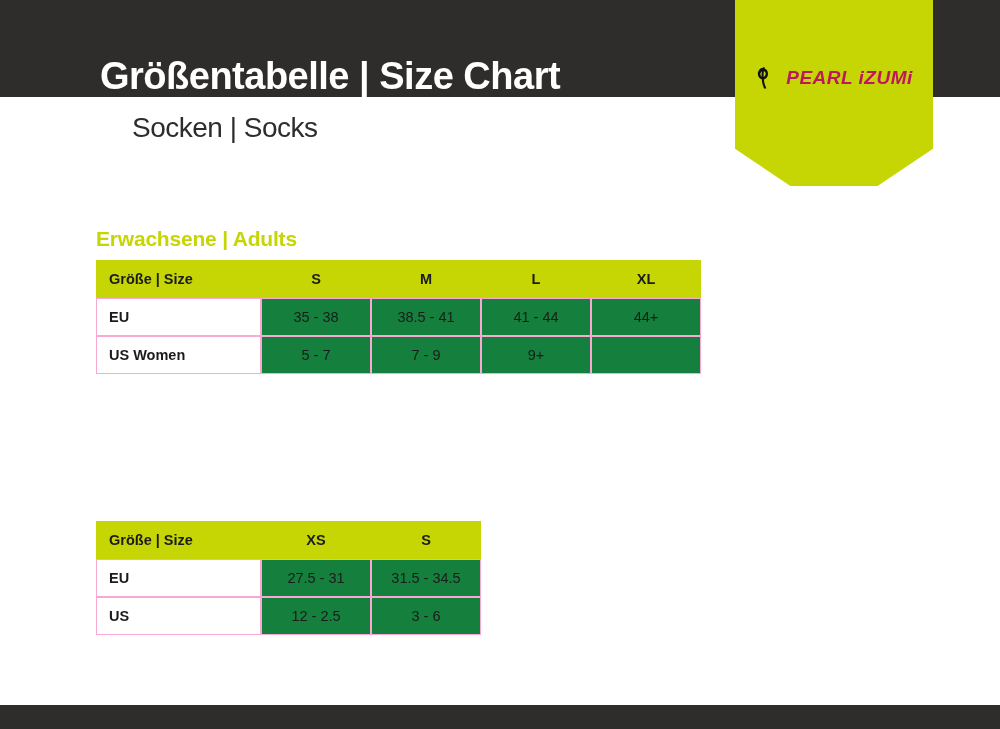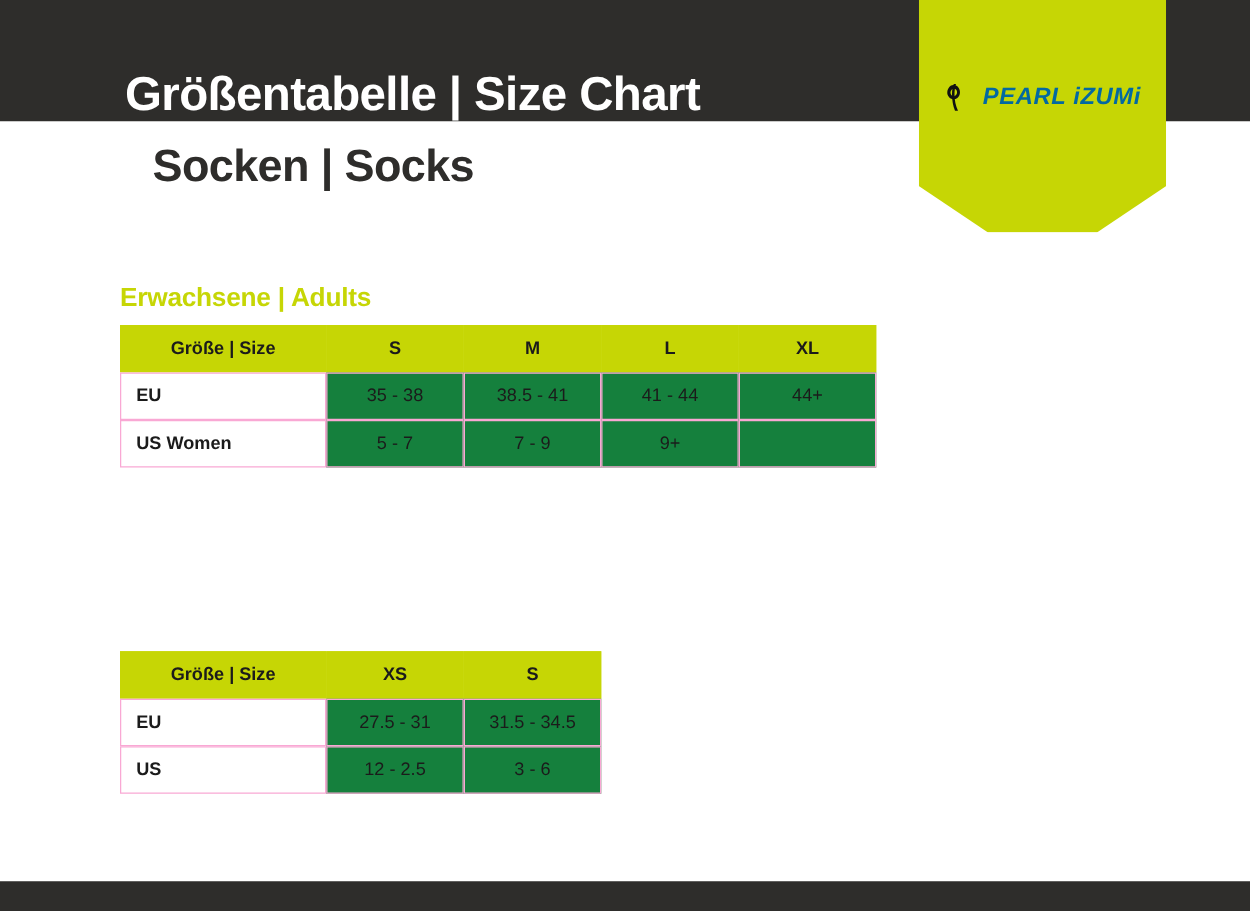--- a/index.html
+++ b/index.html
@@ -33,24 +33,24 @@
     font-size: 38px;
     font-weight: bold;
     color: #ffffff;
     letter-spacing: -0.5px;
     white-space: nowrap;
     z-index: 3;
   }
 
   #page-subtitle {
     position: absolute;
-    left: 122px;
+    left: 132px;
     top: 112px;
-    font-size: 36px;
-    font-weight: bold;
+    font-size: 28px;
+    font-weight: normal;
     color: #2e2d2b;
     letter-spacing: -0.5px;
     white-space: nowrap;
     z-index: 3;
   }
 
   
   #brand-banner {
     position: absolute;
     left: 735px;
@@ -69,21 +69,21 @@
     margin-top: 66px;
     display: flex;
     align-items: center;
     gap: 5px;
   }
   #brand-logo svg { display: block; }
   #brand-wordmark {
     font-size: 19px;
     font-weight: bold;
     font-style: italic;
-    color: #0369a1;
+    color: #be185d;
     letter-spacing: 0.5px;
     white-space: nowrap;
   }
 
   
   #content {
     position: absolute;
     left: 0;
     top: 97px;
     width: 1000px;
@@ -119,21 +119,21 @@
     border: 1px solid #f9a8d4;
   }
 
   table.size-table thead th {
     background: #c6d605;
     font-weight: bold;
     text-align: center;
     border: 1px solid #c6d605;
   }
   table.size-table thead th.label-col {
-    text-align: center;
+    text-align: left;
     margin-left: 46px;
   }
 
   table.size-table tbody th {
     background: #ffffff;
     font-weight: bold;
     text-align: left;
   }
   table.size-table tbody td {
     background: #15803d;

